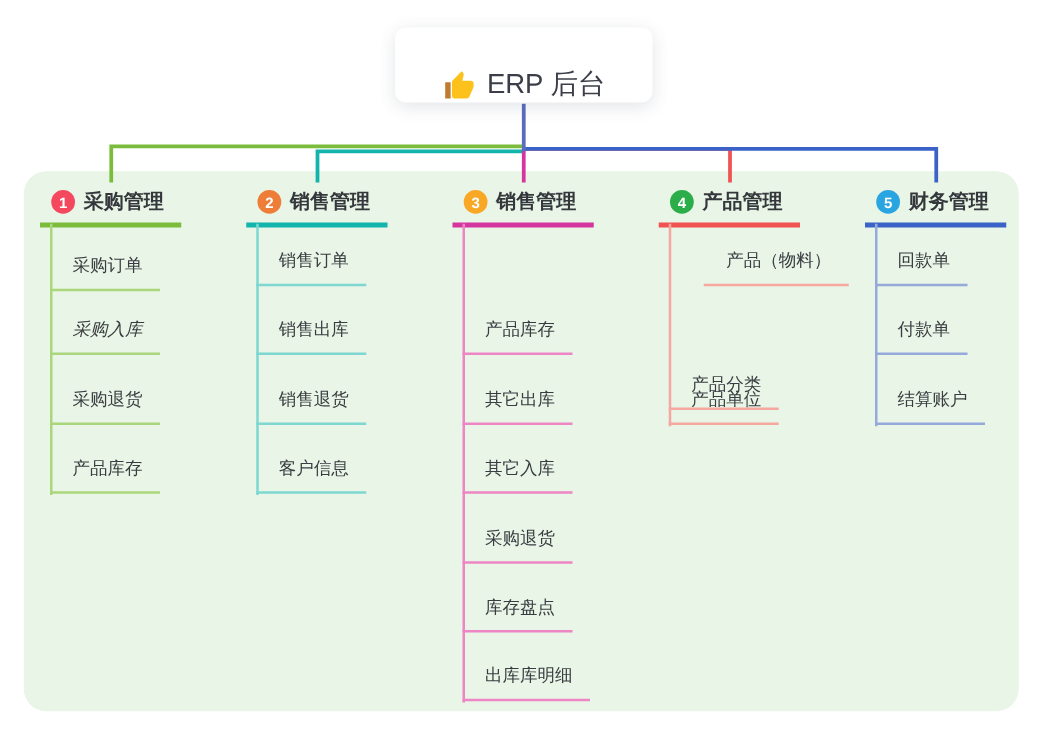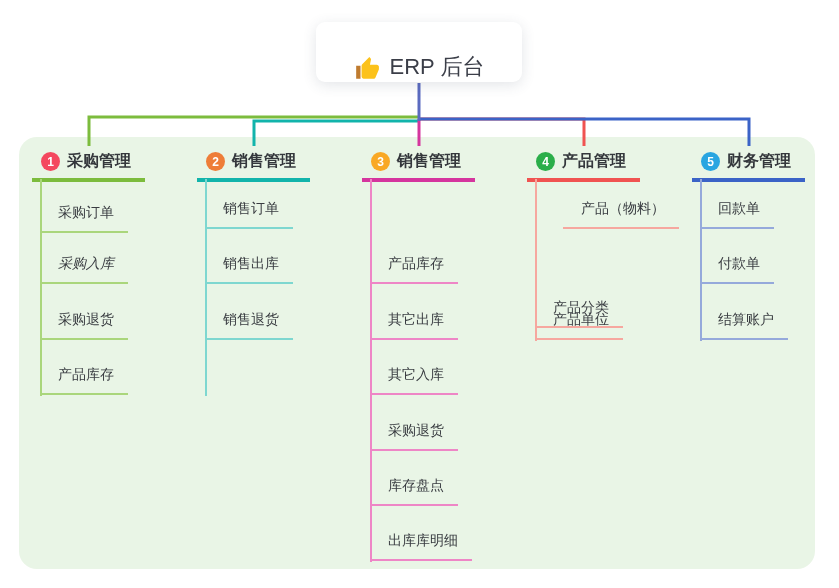--- a/index.html
+++ b/index.html
@@ -58,20 +58,21 @@
       </div>
       <div class="branch" style="left: 197px;">
         <div class="branch-title" style="border-bottom-color: rgb(18, 180, 171);">
           <span class="badge" style="background: rgb(238, 125, 56);">2</span>
           <span>销售管理</span>
         </div>
         <div class="trunk" style="background: rgb(126, 215, 208); top: 29px; height: 217px;"></div>
         <div class="child" style="top: 103px; border-bottom-color: rgb(126, 215, 208);">销售出库</div>
         <div class="child" style="top: 48px; border-bottom-color: rgb(126, 215, 208);">销售订单</div>
         <div class="child" style="top: 159px; border-bottom-color: rgb(126, 215, 208);">销售退货</div>
+        <div class="child" style="top: 214px; border-bottom-color: rgb(126, 215, 208);">客户信息</div>
       </div>
       <div class="branch" style="left: 362px;">
         <div class="branch-title" style="border-bottom-color: rgb(213, 53, 158);">
           <span class="badge" style="background: rgb(249, 168, 37);">3</span>
           <span>销售管理</span>
         </div>
         <div class="trunk" style="background: rgb(238, 134, 198); top: 29px; height: 383px;"></div>
         <div class="child" style="top: 103px; border-bottom-color: rgb(238, 134, 198);">产品库存</div>
         <div class="child" style="top: 159px; border-bottom-color: rgb(238, 134, 198);">其它出库</div>
         <div class="child" style="top: 214px; border-bottom-color: rgb(238, 134, 198);">其它入库</div>

